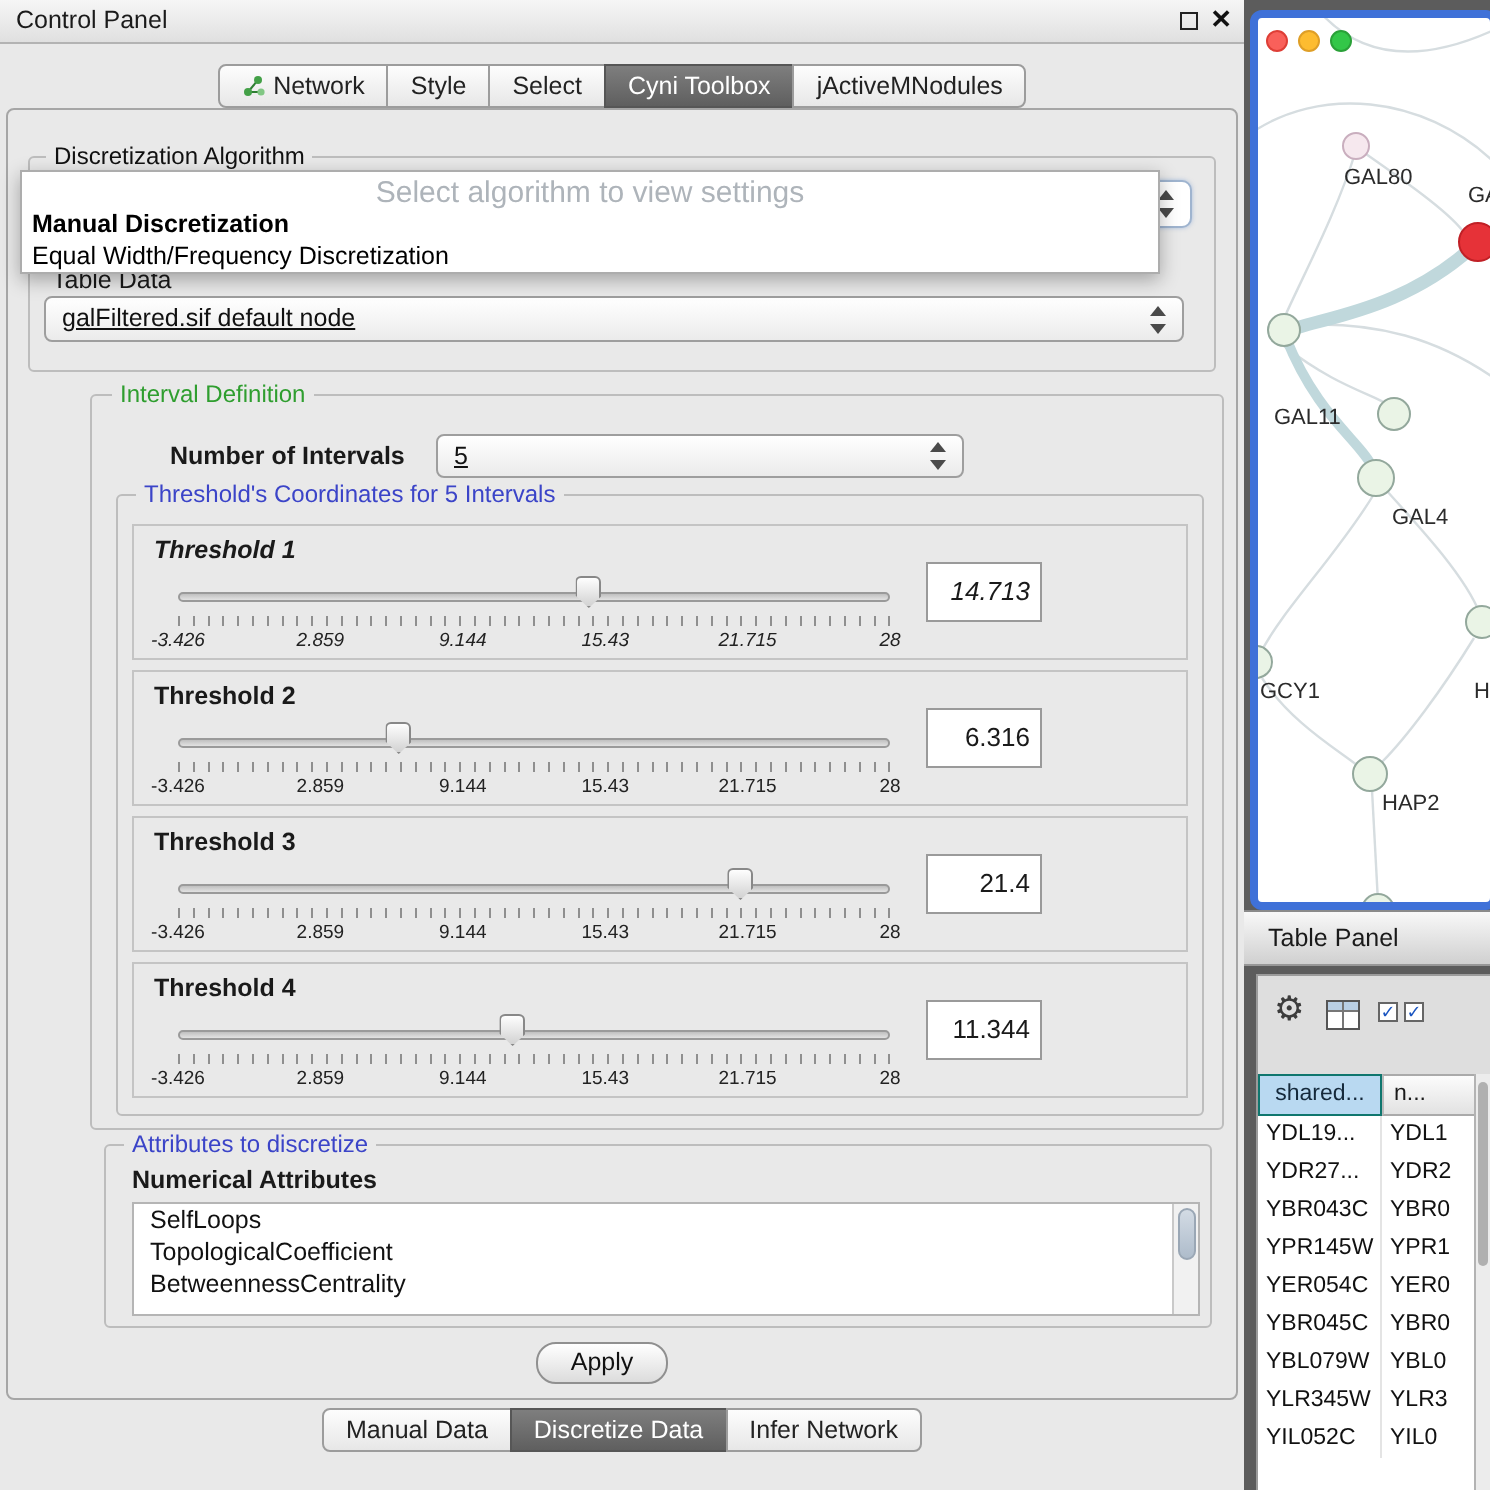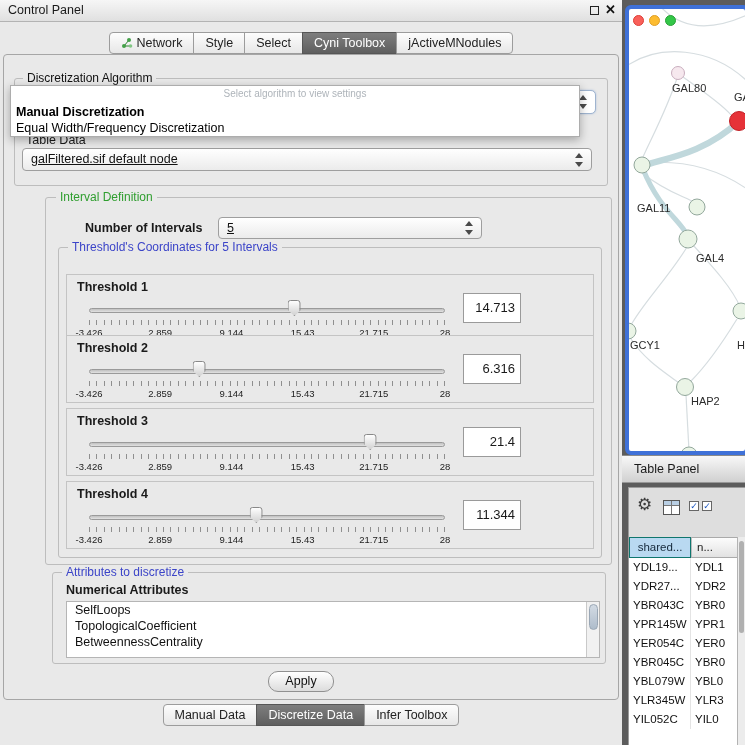--- a/index.html
+++ b/index.html
@@ -32,34 +32,34 @@
   .combo { position:absolute; background:linear-gradient(#ffffff,#ebebeb); border:1px solid #9e9e9e; border-radius:4px; }
   .combo-text { position:absolute; left:8px; top:0; line-height:21px; font-size:12.5px; color:#111; white-space:nowrap;text-decoration:underline; }
   .stepper { position:absolute; right:7px; top:50%; transform:translateY(-50%); width:9px; height:14px; }
   .stepper::before { content:""; position:absolute; left:0; top:0; border-left:4.5px solid transparent; border-right:4.5px solid transparent; border-bottom:5px solid #4a4a4a; }
   .stepper::after { content:""; position:absolute; left:0; bottom:0; border-left:4.5px solid transparent; border-right:4.5px solid transparent; border-top:5px solid #4a4a4a; }
 
   .td-label { position:absolute; left:26px; top:133px; font-size:12.5px; }
   .td-combo { left:22px; top:148px; width:570px; height:23px; }
 
   .popup { position:absolute; left:10px; top:85px; width:570px; height:52px; background:#fff; border:1px solid #adadad; box-shadow:0 3px 9px rgba(0,0,0,.3); z-index:30; }
-  .popup-ph { position:absolute; left:0; top:2px; width:100%; text-align:center; color:#aeb4ba; font-size:10px; }
+  .popup-ph { position:absolute; left:0; top:2px; width:100%; text-align:center; color:#aeb4ba; font-size:15px; }
   .popup-opt { position:absolute; left:5px; font-size:12.5px; color:#000; }
   .popup-opt.bold { font-weight:bold; top:19px; }
   .popup-opt.normal { top:35px; }
 
   .interval-group { position:absolute; left:45px; top:197px; width:567px; height:368px; border:1px solid #bdbdbd; border-radius:3px; }
   .interval-group .group-title { left:10px; top:-8px; }
   .noi-label { position:absolute; left:85px; top:221px; font-weight:bold; font-size:12.5px; }
   .noi-combo { left:218px; top:217px; width:264px; height:22px; }
   .thr-group { position:absolute; left:58px; top:247px; width:544px; height:311px; border:1px solid #bdbdbd; border-radius:3px; }
   .thr-group .group-title { left:9px; top:-8px; }
 
   .th-panel { position:absolute; left:66px; width:528px; height:68px; border:1px solid #c4c4c4; background:#e9e9e9; }
-  .th0 { top:274px; } .th1 { top:335px; } .th2 { top:408px; } .th3 { top:481px; }
+  .th0 { top:262px;font-style:italic; } .th1 { top:335px; } .th2 { top:408px; } .th3 { top:481px; }
   .th-label { position:absolute; left:10px; top:5px; font-weight:bold; font-size:12.5px; }
   .th-wrap { position:absolute; left:22px; top:24px; width:356px; height:42px; }
   .th-track { position:absolute; left:0; top:9px; width:356px; height:5px; background:linear-gradient(#c0c0c0,#e2e2e2); border:1px solid #9a9a9a; border-radius:3px; }
   .th-ticks { position:absolute; left:0; top:21px; width:356px; height:5px; background:repeating-linear-gradient(to right,#8f8f8f 0,#8f8f8f 1px,transparent 1px,transparent 7.4px); }
   .th-thumb { position:absolute; top:1px; width:13px; height:16px; transform:translateX(-50%); background:linear-gradient(#fefefe,#d2d2d2); border:1px solid #888; border-radius:3px 3px 0 0; clip-path:polygon(0 0,100% 0,100% 62%,50% 100%,0 62%); }
   .th-scale { position:absolute; left:0; top:28px; width:356px; height:12px; }
   .th-scale span { position:absolute; top:0; transform:translateX(-50%); font-size:9.5px; color:#222; white-space:nowrap; }
   .th-value { position:absolute; left:396px; top:18px; width:58px; height:30px; background:#fff; border:1px solid #9a9a9a; font-size:13px; text-align:right; padding-right:5px; line-height:28px; }
 
   .attr-group { position:absolute; left:52px; top:572px; width:554px; height:92px; border:1px solid #bdbdbd; border-radius:3px; }
@@ -261,21 +261,21 @@
     <div class="apply-btn">Apply</div>
 
     <div class="bottom-tabs">
       <div class="tab first">
           <span>Manual Data</span>
         </div>
       <div class="tab selected">
           <span>Discretize Data</span>
         </div>
       <div class="tab last">
-          <span>Infer Toolbox</span>
+          <span>Infer Network</span>
         </div>
     </div>
   </div>
 
   <div class="right-col">
 
     <div class="net-window">
       <svg class="net-svg" width="116" height="442" viewBox="0 0 116 442">
         <g stroke="#d6dde0" stroke-width="1.2" fill="none">
           <path d="M-4,58 C30,34 82,38 118,72"></path>

